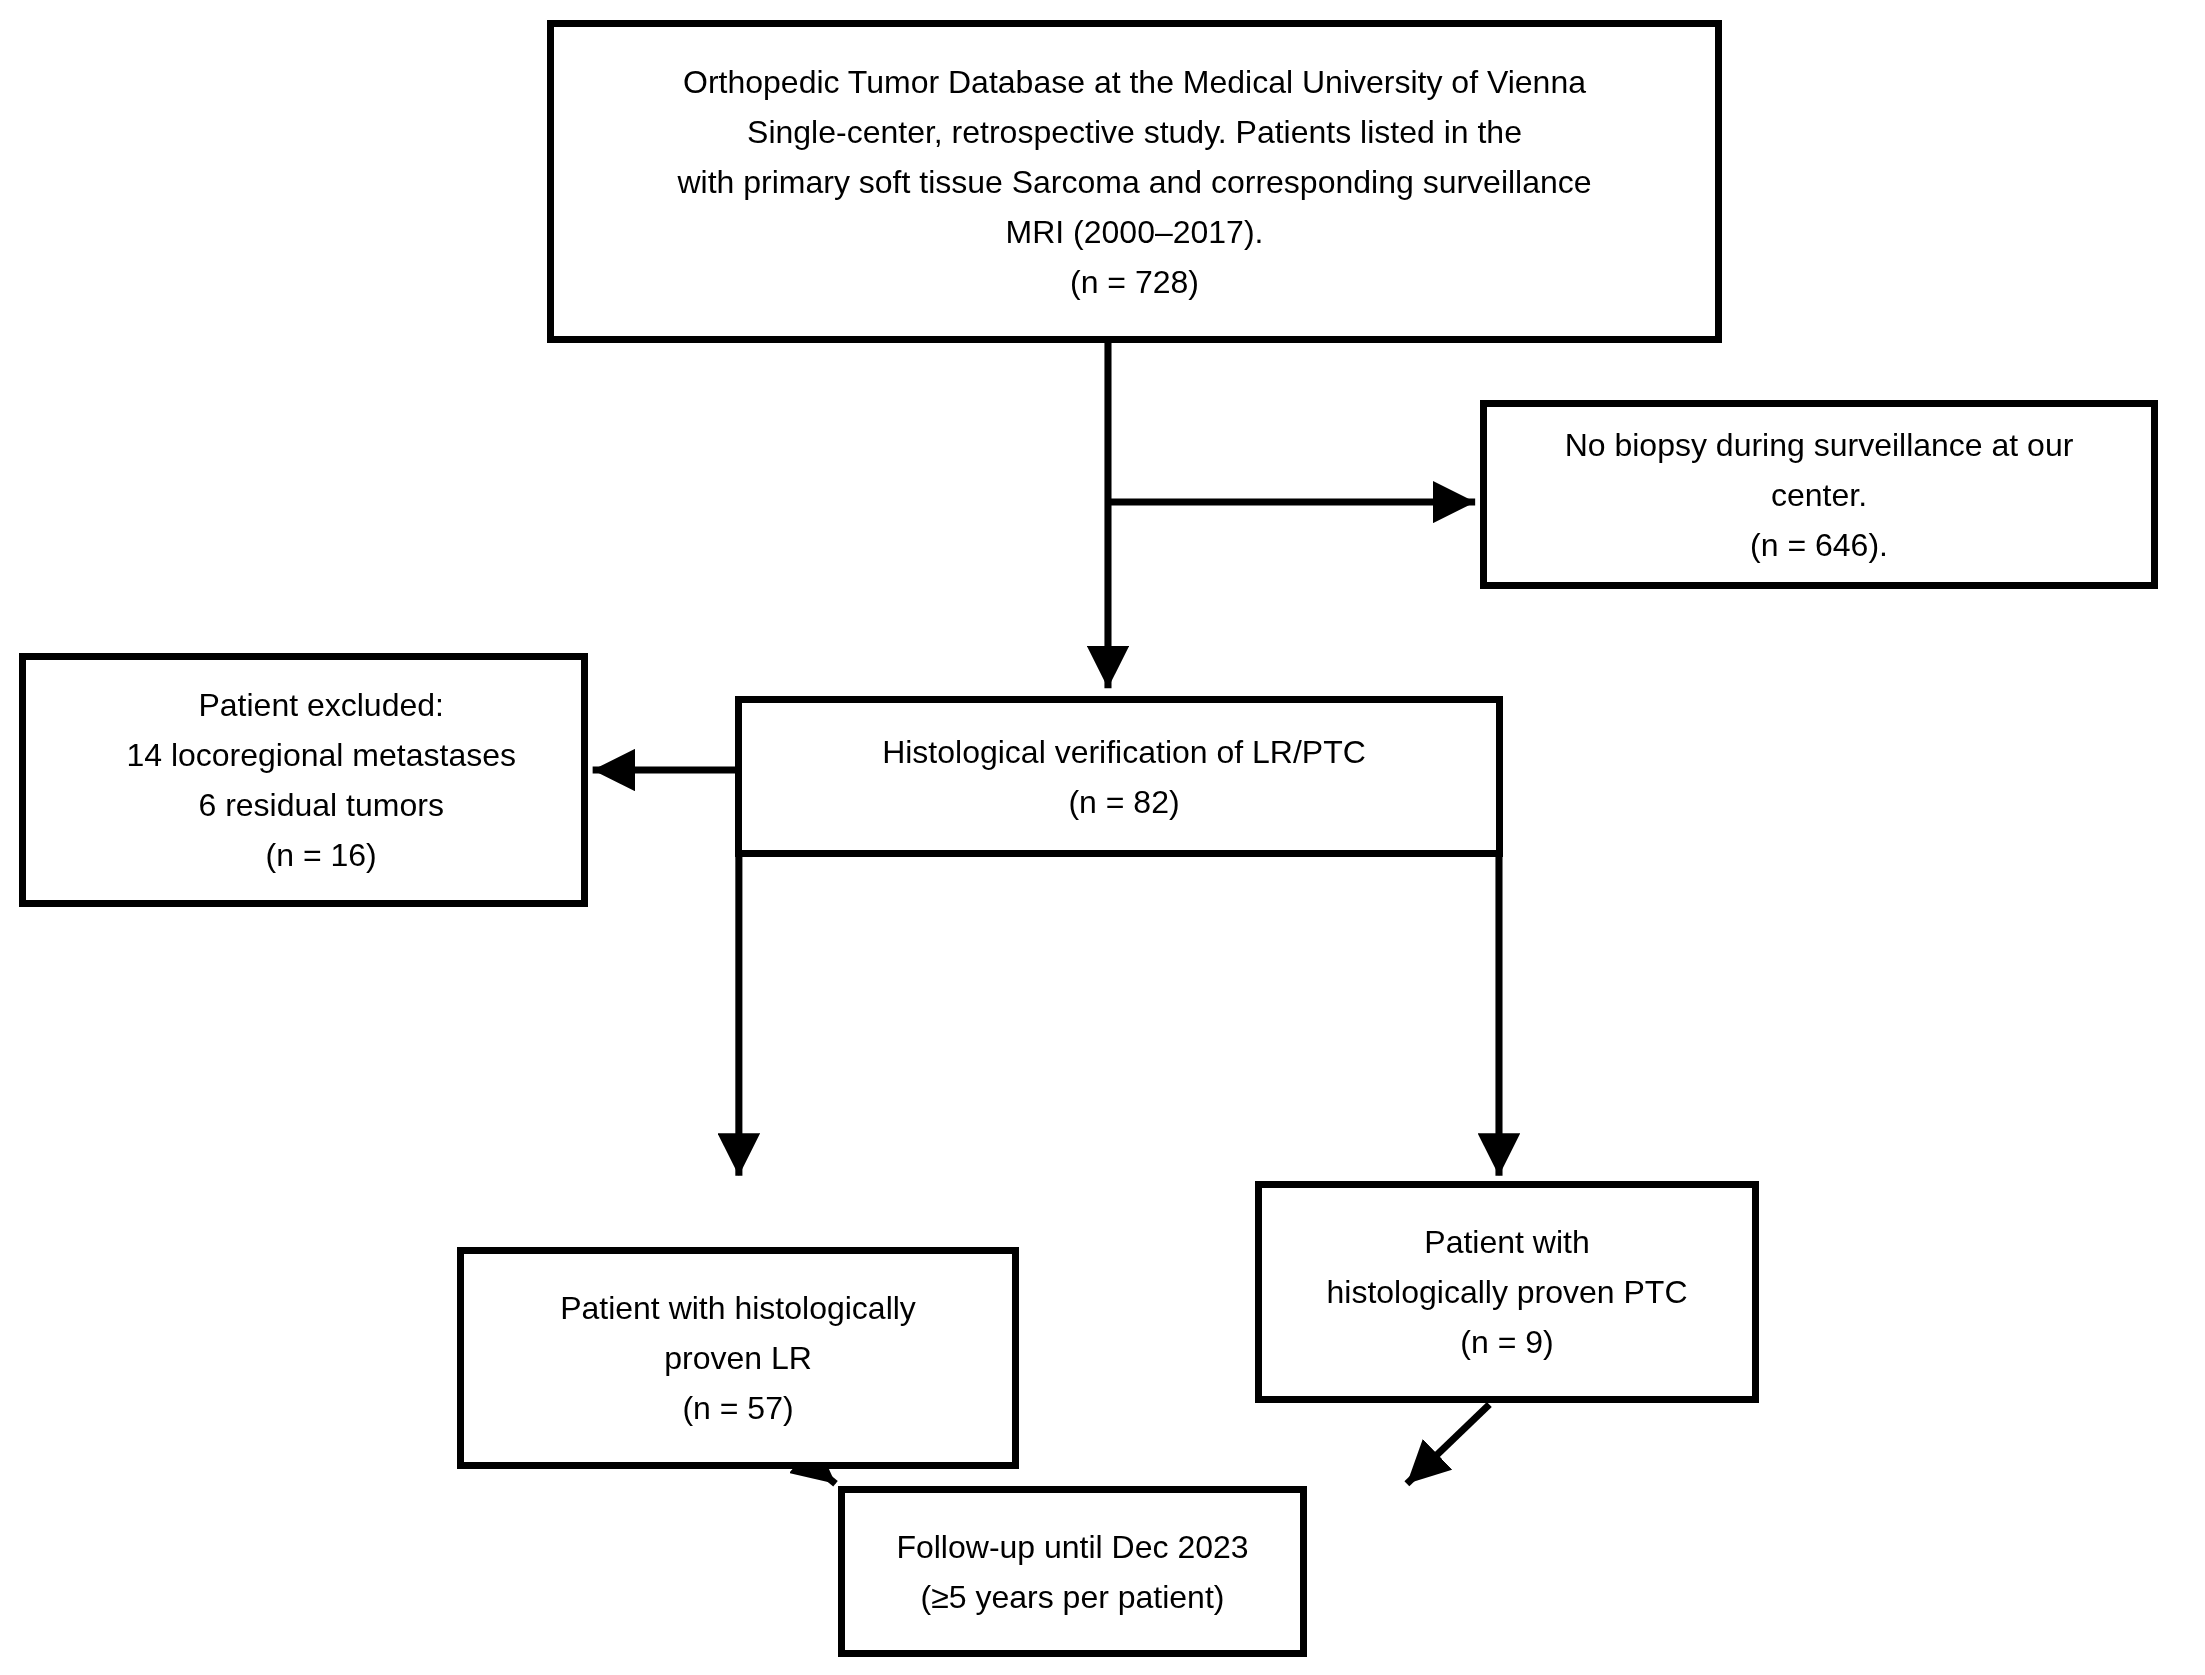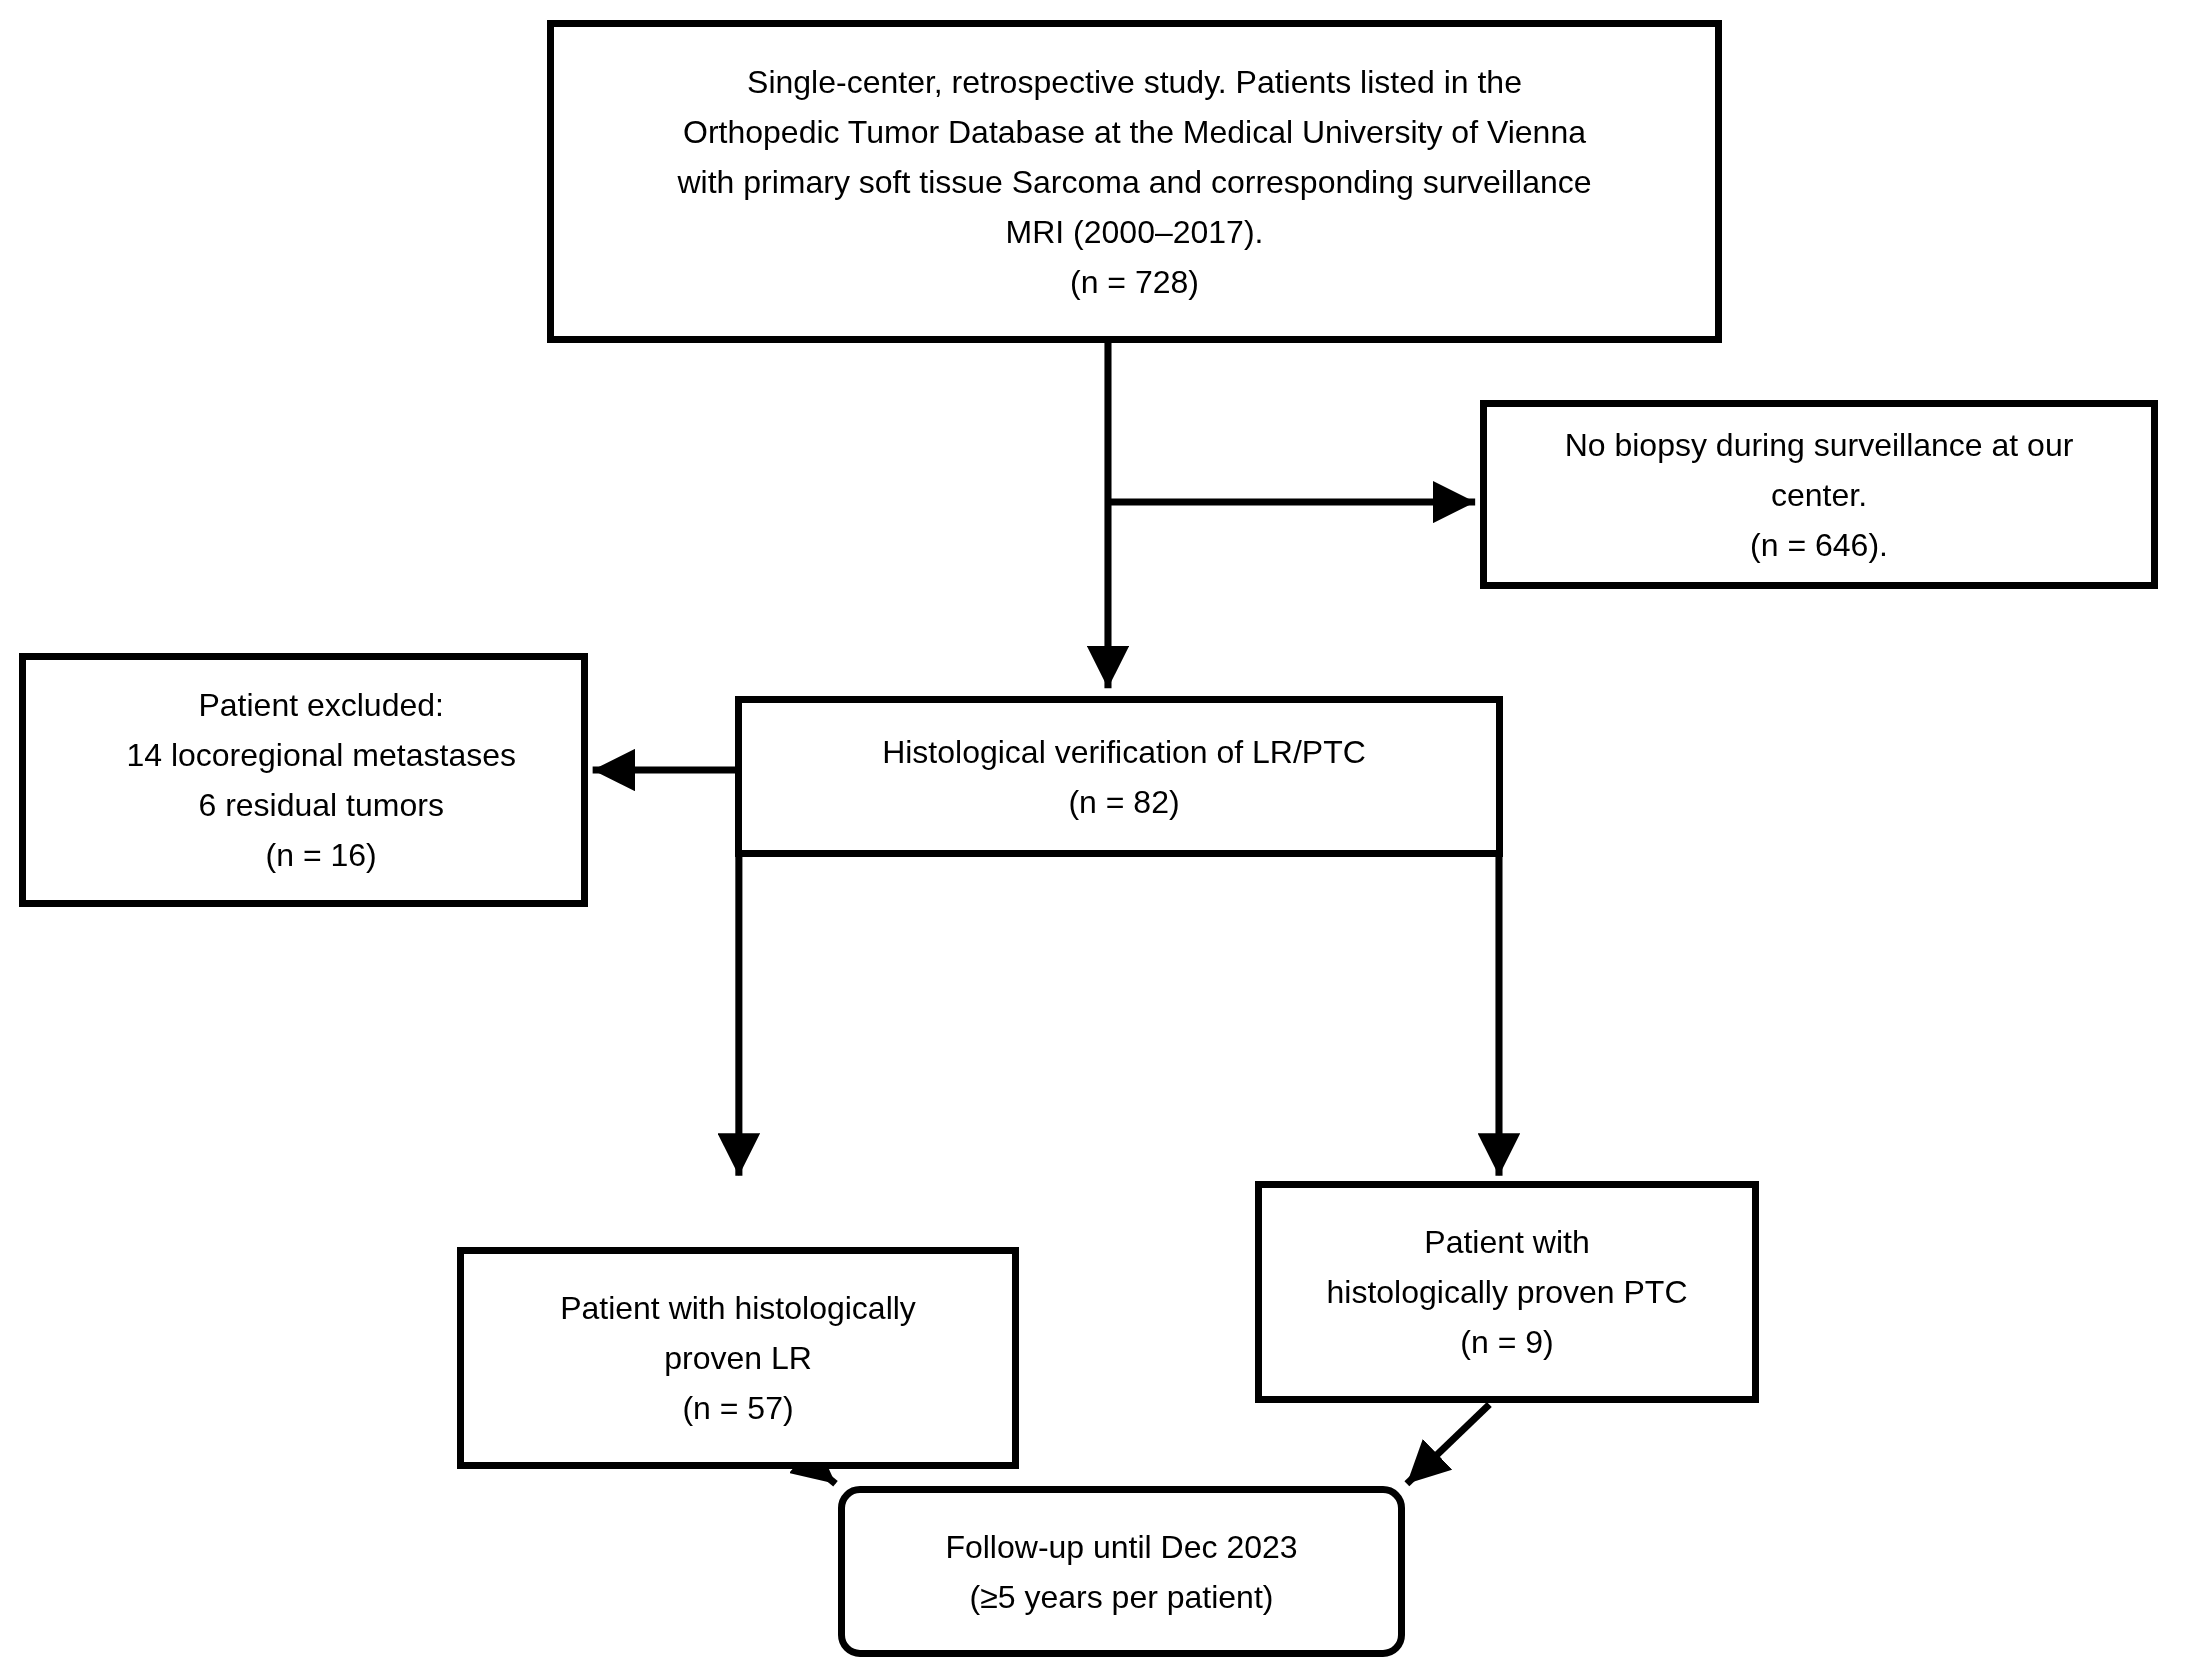--- a/index.html
+++ b/index.html
@@ -39,21 +39,21 @@
   .box .tline {
     white-space: nowrap;
   }
   
   #box-study        { left: 547px;  top: 20px;   width: 1175px; height: 323px; }
   #box-no-biopsy    { left: 1480px; top: 400px;  width: 678px; height: 189px; }
   #box-excluded     { left: 18.7px;   top: 653px; width: 569px;  height: 254px; padding-left: 36px; }
   #box-verification { left: 735px; top: 696px; width: 768px; height: 161px; padding-left: 10px; }
   #box-proven-lr    { left: 457px;  top: 1247px; width: 562px;  height: 222px; }
   #box-proven-ptc   { left: 1255px; top: 1181px; width: 504px;  height: 222px; }
-  #box-followup     { left: 838px; top: 1486px; width: 567px;  height: 171px; border-radius: 22px; }
+  #box-followup     { left: 838px; top: 1486px; width: 469px;  height: 171px; }
 </style>
 </head>
 <body>
 
 <div id="canvas">
 
   <svg id="connectors" viewBox="0 0 3423 2601" xmlns="http://www.w3.org/2000/svg">
     <defs>
       <marker id="arrow" viewBox="0 0 10 10" refX="10" refY="5" markerWidth="6" markerHeight="6" orient="auto-start-reverse">
         <path d="M 0 0 L 10 5 L 0 10 z" fill="#000000"></path>
@@ -62,22 +62,22 @@
     <line x1="1720" y1="532" x2="1720" y2="1068" stroke="#000000" stroke-width="11" marker-end="url(#arrow)"></line>
     <line x1="1720" y1="779" x2="2290" y2="779" stroke="#000000" stroke-width="11" marker-end="url(#arrow)"></line>
     <line x1="1147" y1="1195" x2="920" y2="1195" stroke="#000000" stroke-width="11" marker-end="url(#arrow)"></line>
     <line x1="1147" y1="1324" x2="1147" y2="1825" stroke="#000000" stroke-width="11" marker-end="url(#arrow)"></line>
     <line x1="2327" y1="1324" x2="2327" y2="1825" stroke="#000000" stroke-width="11" marker-end="url(#arrow)"></line>
     <line x1="1148" y1="2180" x2="1297" y2="2303" stroke="#000000" stroke-width="11" marker-end="url(#arrow)"></line>
     <line x1="2312" y1="2180" x2="2184" y2="2303" stroke="#000000" stroke-width="11" marker-end="url(#arrow)"></line>
   </svg>
 
   <div class="box" id="box-study">
+    <div class="tline">Orthopedic Tumor Database at the Medical University of Vienna</div>
     <div class="tline">Single-center, retrospective study. Patients listed in the</div>
-    <div class="tline">Orthopedic Tumor Database at the Medical University of Vienna</div>
     <div class="tline">with primary soft tissue Sarcoma and corresponding surveillance</div>
     <div class="tline">MRI (2000–2017).</div>
     <div class="tline">(n = 728)</div>
   </div>
 
   <div class="box" id="box-no-biopsy">
     <div class="tline">No biopsy during surveillance at our</div>
     <div class="tline">center.</div>
     <div class="tline">(n = 646).</div>
   </div>

